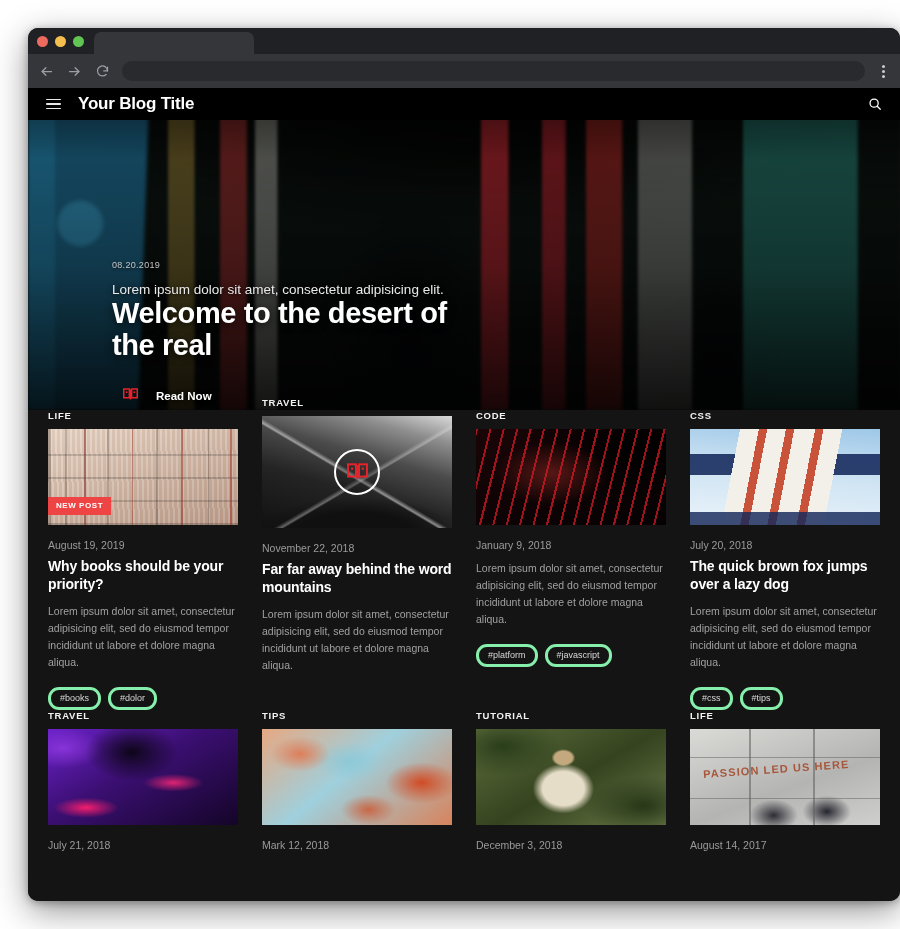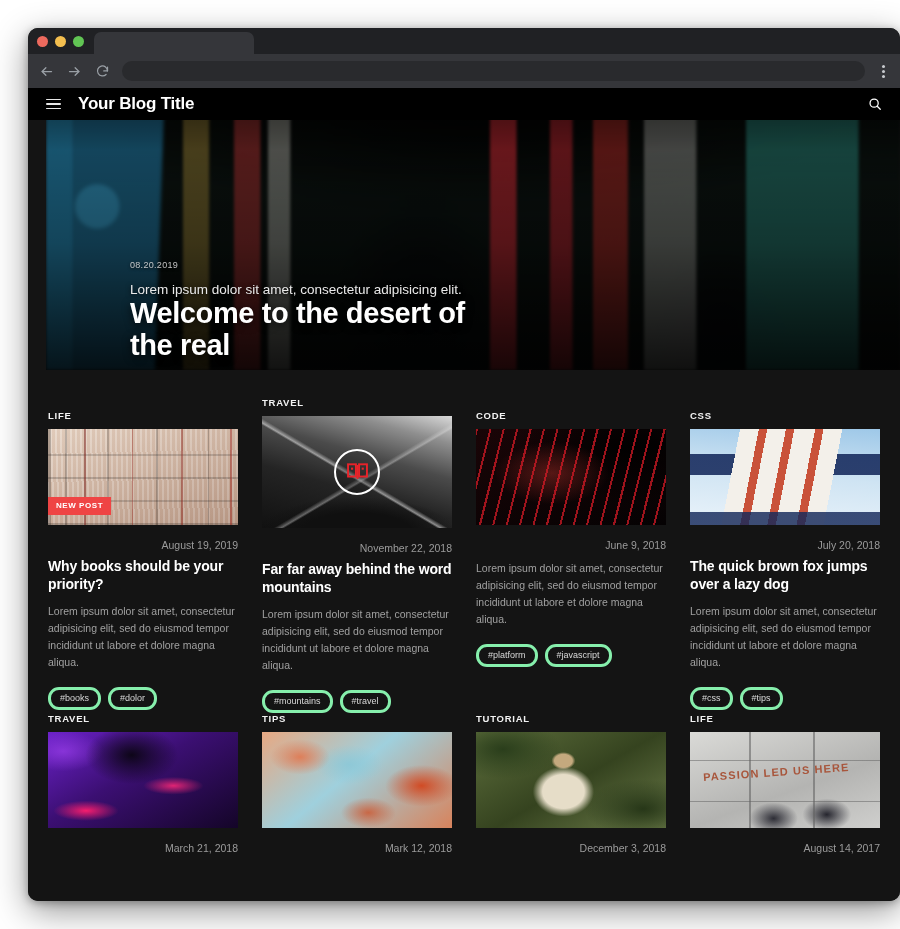--- a/index.html
+++ b/index.html
@@ -129,23 +129,22 @@
     font-weight: bold;
     margin-left: 17px;
     letter-spacing: -0.2px;
   }
   #search-icon-btn { margin-left: auto; color: #ffffff; display:flex; }
 
   
   #hero {
     position: absolute;
     left: 0; top: 0; right: 0;
-    height: 282px;
-    overflow: hidden;
-    margin-left: 18px;
+    height: 322px;
+    overflow: hidden;
   }
   #hero-photo {
     position: absolute; inset: 0;
     background-color: #0b1410;
     background-image:
       radial-gradient(circle at 6% 42%, rgba(56,150,190,0.95) 0 2.4%, transparent 3%),
       linear-gradient(90deg, rgba(40,130,170,0.9) 0 3%, transparent 3.2%),
       linear-gradient(92deg, rgba(36,120,160,0.85) 9%, rgba(36,120,160,0.85) 13.5%, transparent 14%),
       linear-gradient(90deg, transparent 16%, rgba(190,160,70,0.55) 16%, rgba(190,160,70,0.55) 19%, transparent 19.2%),
       linear-gradient(90deg, transparent 22%, rgba(200,60,60,0.6) 22%, rgba(200,60,60,0.6) 25%, transparent 25.2%),
@@ -236,21 +235,20 @@
     height: 96px;
     background: #262626;
     background-size: cover;
     position: relative;
     overflow: hidden;
   }
   .card-date {
     font-size: 10.5px;
     color: #9b9b9b;
     margin-top: 14px;
-    text-align: right;
   }
   .card-title {
     font-size: 14px;
     font-weight: bold;
     color: #ffffff;
     line-height: 1.28;
     margin-top: 7px;
     letter-spacing: -0.15px;
   }
   .card-excerpt {
@@ -487,31 +485,27 @@
                     <line x1="12" y1="2" x2="12" y2="18"></line>
                     <rect x="4.6" y="5" width="2.4" height="2.4" fill="#e8232a" stroke="none"></rect>
                     <rect x="16.8" y="5" width="2.4" height="2.4" fill="#e8232a" stroke="none"></rect>
                   </svg>
                 </div>
               </div>
             </div>
             <div class="card-date">November 22, 2018</div>
             <div class="card-title">Far far away behind the word mountains</div>
             <div class="card-excerpt">Lorem ipsum dolor sit amet, consectetur adipisicing elit, sed do eiusmod tempor incididunt ut labore et dolore magna aliqua.</div>
-            <div class="card-tags">
-              <span class="tag">#mountains</span>
-              <span class="tag">#travel</span>
-            </div>
           </div>
           <div class="card">
             <div class="card-category">CODE</div>
             <div class="card-thumb-wrap">
               <div class="card-thumb ph-code"></div>
             </div>
-            <div class="card-date">June 9, 2018</div>
+            <div class="card-date">January 9, 2018</div>
             <div class="card-excerpt">Lorem ipsum dolor sit amet, consectetur adipisicing elit, sed do eiusmod tempor incididunt ut labore et dolore magna aliqua.</div>
             <div class="card-tags">
               <span class="tag">#platform</span>
               <span class="tag">#javascript</span>
             </div>
           </div>
           <div class="card">
             <div class="card-category">CSS</div>
             <div class="card-thumb-wrap">
               <div class="card-thumb ph-building"></div>
@@ -524,21 +518,21 @@
               <span class="tag">#tips</span>
             </div>
           </div>
         </div>
         <div class="row">
           <div class="card">
             <div class="card-category">TRAVEL</div>
             <div class="card-thumb-wrap">
               <div class="card-thumb ph-dj"></div>
             </div>
-            <div class="card-date">March 21, 2018</div>
+            <div class="card-date">July 21, 2018</div>
           </div>
           <div class="card">
             <div class="card-category">TIPS</div>
             <div class="card-thumb-wrap">
               <div class="card-thumb ph-clouds"></div>
             </div>
             <div class="card-date">Mark 12, 2018</div>
           </div>
           <div class="card">
             <div class="card-category">TUTORIAL</div>

